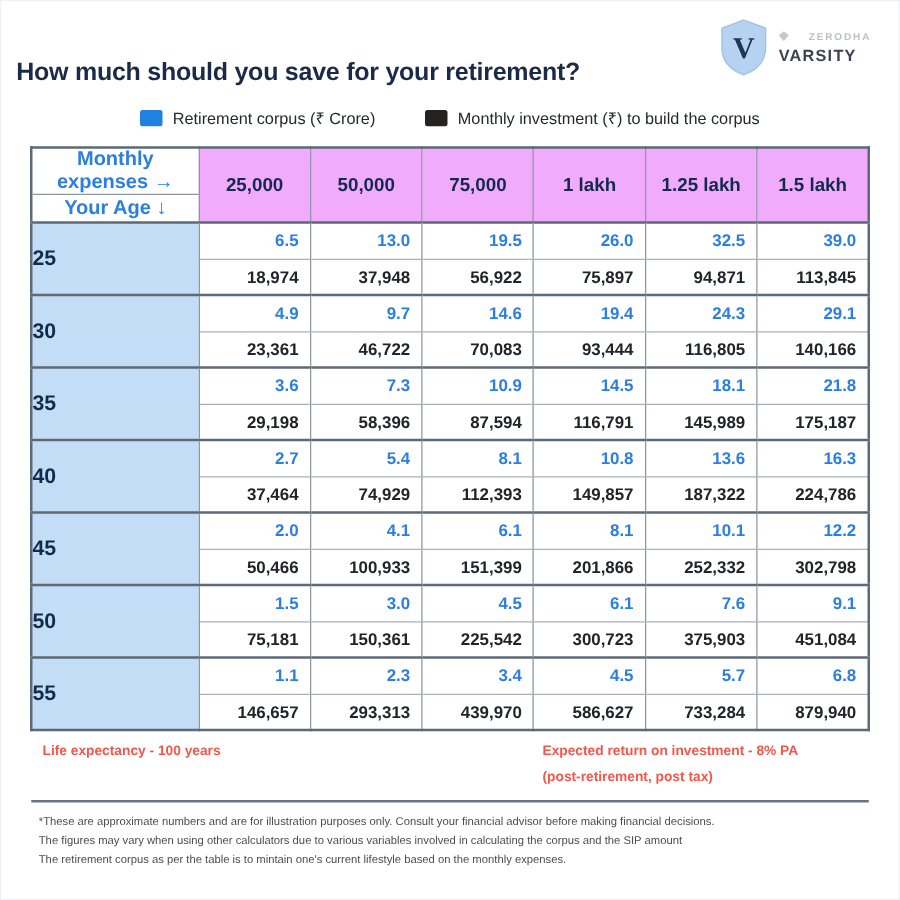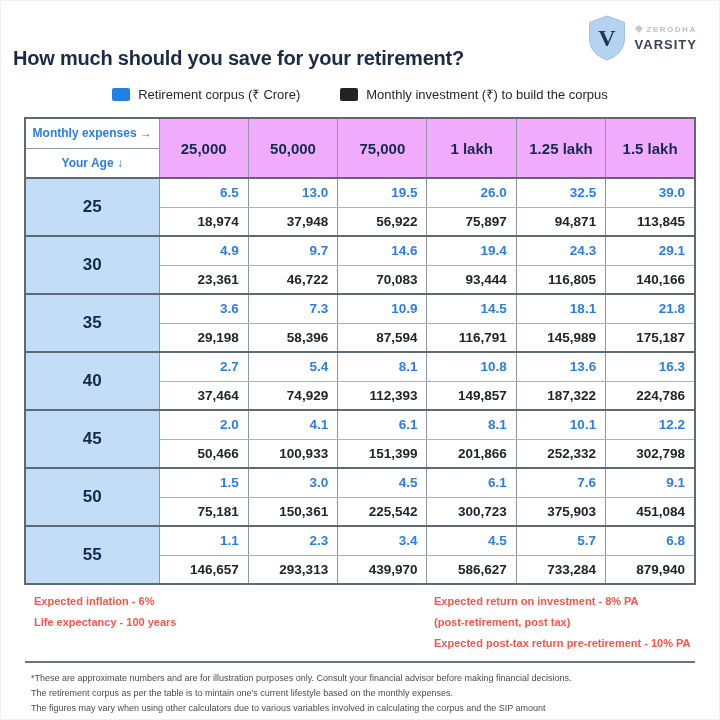--- a/index.html
+++ b/index.html
@@ -4,42 +4,42 @@
 <style>
   * { margin:0; padding:0; box-sizing:border-box; }
   html,body { width:720px; height:720px; }
   body { font-family:"Liberation Sans", sans-serif; background:#fdfdfd; }
   .page { position:relative; width:720px; height:720px; background:#ffffff; overflow:hidden; border:1px solid #f0f1f2; }
 
   
   .title { margin:46px 24px 0 12px; font-size:20px; font-weight:bold; color:#1b2b47; letter-spacing:-0.2px; }
   .logo { position:absolute; top:14px; right:22px; display:flex; align-items:center; gap:8px; }
   .logo-shield { width:40px; height:46px; }
-  .logo-text .brand-row { display:flex; align-items:center; gap:4px; }
+  .logo-text .brand-row { display:flex; align-items:center; gap:16px; }
   .logo-text .brand { font-size:8px; letter-spacing:1.5px; color:#bcc1c7; font-weight:bold; }
   .kite { width:8px; height:8px; }
   .logo-text .product { font-size:13px; letter-spacing:1px; color:#3a434f; font-weight:bold; margin-top:3px; }
 
   
   .legend { display:flex; justify-content:center; gap:40px; margin-top:15px; }
   .legend-item { display:flex; align-items:center; gap:8px; font-size:13px; color:#24292e; }
   .swatch { width:18px; height:13px; border-radius:2px; display:inline-block; }
 
   
   table { border-collapse:collapse; table-layout:fixed; width:672px; margin:14px auto 0 auto; border:2px solid #5d6974; }
   col.age-col { width:134px; }
   thead th { background:#f0abfc; color:#132a4d; font-size:15px; font-weight:bold; height:58px;
              border:1.5px solid #8d97a2; border-bottom:2px solid #5d6974; }
   th.corner { background:#ffffff; padding:0; }
   .corner-inner { display:flex; flex-direction:column; height:58px; }
   .corner-top, .corner-bottom { flex:1; display:flex; align-items:center; justify-content:center;
-             color:#2b7ee2; font-size:12px; font-weight:bold; }
+             color:#2b7ee2; font-size:16px; font-weight:bold; }
   .corner-top { border-bottom:1.5px solid #8d97a2; }
   tbody td { border:1.5px solid #8d97a2; height:29px; }
-  td.age-cell { background:#c4ddf6; color:#132a4d; font-size:17px; font-weight:bold; text-align:center;
+  td.age-cell { background:#c4ddf6; color:#132a4d; font-size:17px; font-weight:bold; text-align:left;
              border-top:2px solid #5d6974; }
   td.val { text-align:right; padding-right:9px; font-size:13.5px; font-weight:bold; }
   tr.row-corpus td.val { border-top:2px solid #5d6974; border-bottom:1px solid #a9b1ba; }
   td.corpus { color:#2b7ee2; }
   td.invest { color:#212529; }
 
   
   .assumptions { display:flex; margin:10px 26px 0 33px; }
   .assump-col { display:flex; flex-direction:column; }
   .assump-col.left { width:400px; }
@@ -228,31 +228,29 @@
           <td class="val invest">439,970</td>
           <td class="val invest">586,627</td>
           <td class="val invest">733,284</td>
           <td class="val invest">879,940</td>
         </tr>
       </tbody>
   </table>
 
   <div class="assumptions">
     <div class="assump-col left" id="assump-left">
-        <p>Expected inflation - 6%</p>
         <p>Life expectancy - 100 years</p>
       </div>
     <div class="assump-col" id="assump-right">
         <p>Expected return on investment - 8% PA</p>
         <p>(post-retirement, post tax)</p>
-        <p>Expected post-tax return pre-retirement - 10% PA</p>
       </div>
   </div>
 
   <hr class="divider">
 
   <div class="notes" id="notes">
       <p>*These are approximate numbers and are for illustration purposes only. Consult your financial advisor before making financial decisions.</p>
+      <p>The figures may vary when using other calculators due to various variables involved in calculating the corpus and the SIP amount</p>
       <p>The retirement corpus as per the table is to mintain one's current lifestyle based on the monthly expenses.</p>
-      <p>The figures may vary when using other calculators due to various variables involved in calculating the corpus and the SIP amount</p>
     </div>
 
 </div>
 
 </body></html>

